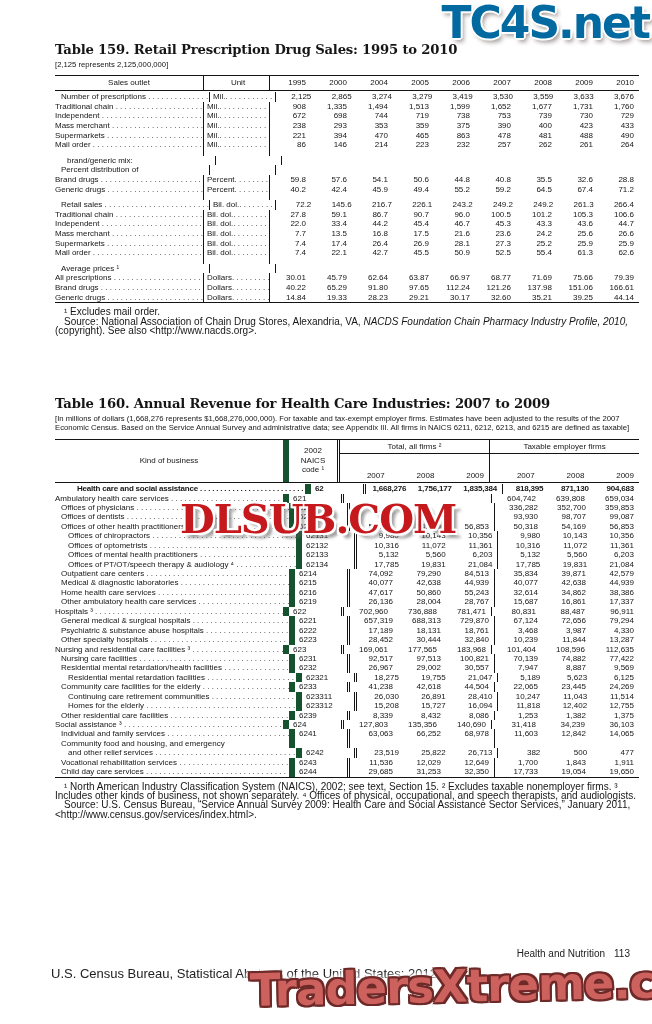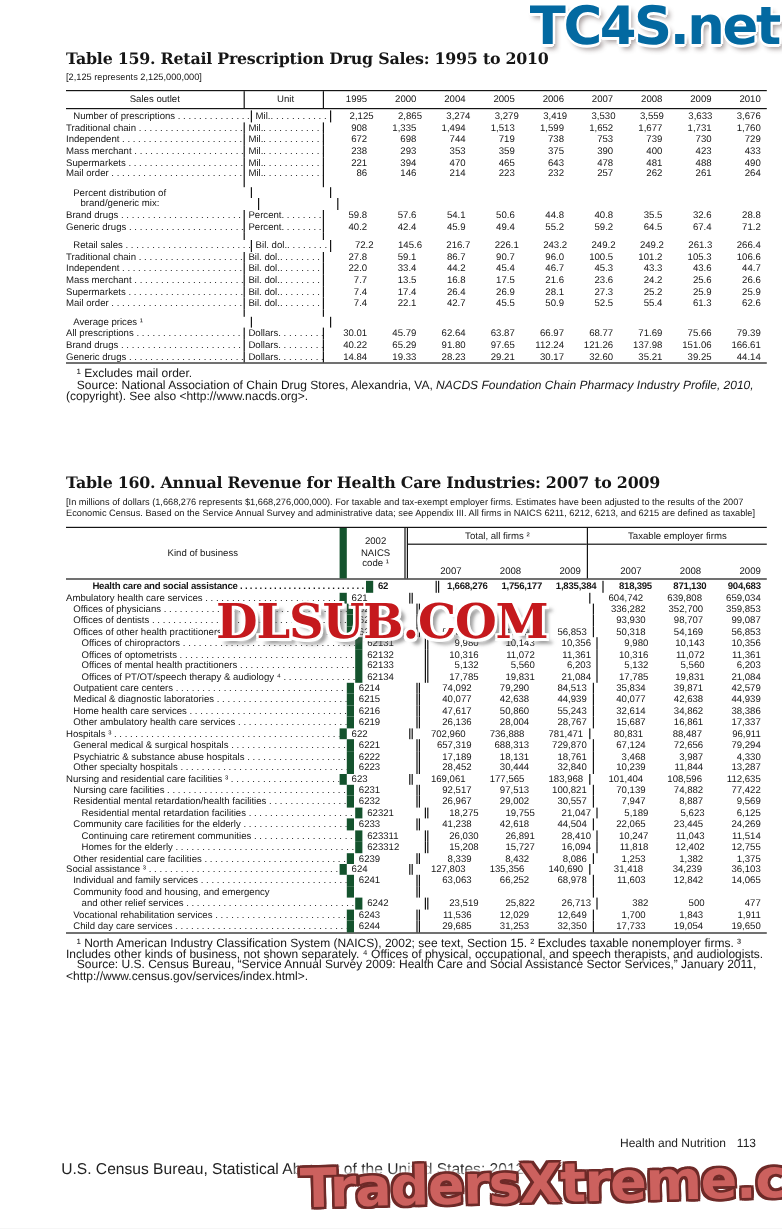--- a/index.html
+++ b/index.html
@@ -179,21 +179,21 @@
 
             <div class="tr">
               <div class="lbl"><span>Supermarkets</span></div>
               <div class="unit"><span>Mil.</span></div>
               <div class="vals">
 
               <div class="td">221</div>
                 <div class="td">394</div>
                 <div class="td">470</div>
                 <div class="td">465</div>
-                <div class="td">643</div>
+                <div class="td">863</div>
                 <div class="td">478</div>
                 <div class="td">481</div>
                 <div class="td">488</div>
                 <div class="td">490</div>
               </div>
             </div>
 
             <div class="tr">
               <div class="lbl"><span>Mail order</span></div>
               <div class="unit"><span>Mil.</span></div>
@@ -212,30 +212,30 @@
             </div>
 
             <div class="tr" data-type="spacer">
               <div class="lbl"><span></span></div>
               <div class="unit"><span></span></div>
               <div class="vals">
                 
               </div>
             </div>
 
+            <div class="tr" data-type="header" data-indent="2">
+              <div class="lbl"><span>brand/generic mix:</span></div>
+              <div class="unit"><span></span></div>
+              <div class="vals">
+                
+              </div>
+            </div>
+
             <div class="tr" data-type="header" data-indent="1">
               <div class="lbl"><span>Percent distribution of</span></div>
-              <div class="unit"><span></span></div>
-              <div class="vals">
-                
-              </div>
-            </div>
-
-            <div class="tr" data-type="header" data-indent="2">
-              <div class="lbl"><span>brand/generic mix:</span></div>
               <div class="unit"><span></span></div>
               <div class="vals">
                 
               </div>
             </div>
 
             <div class="tr">
               <div class="lbl"><span>Brand drugs</span></div>
               <div class="unit"><span>Percent</span></div>
               <div class="vals">

